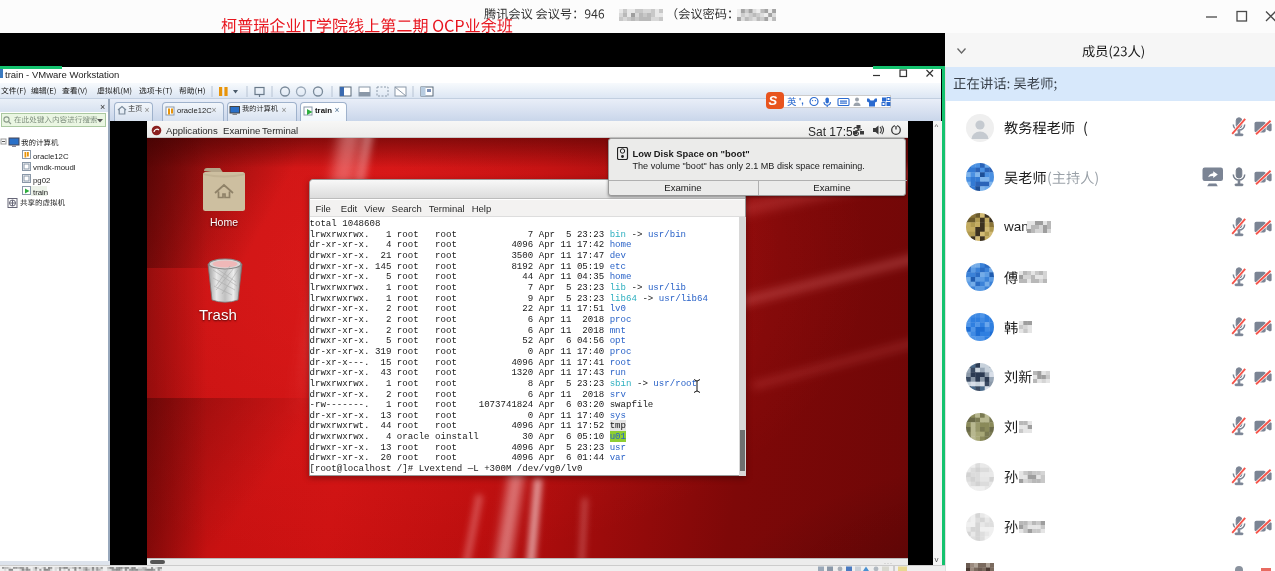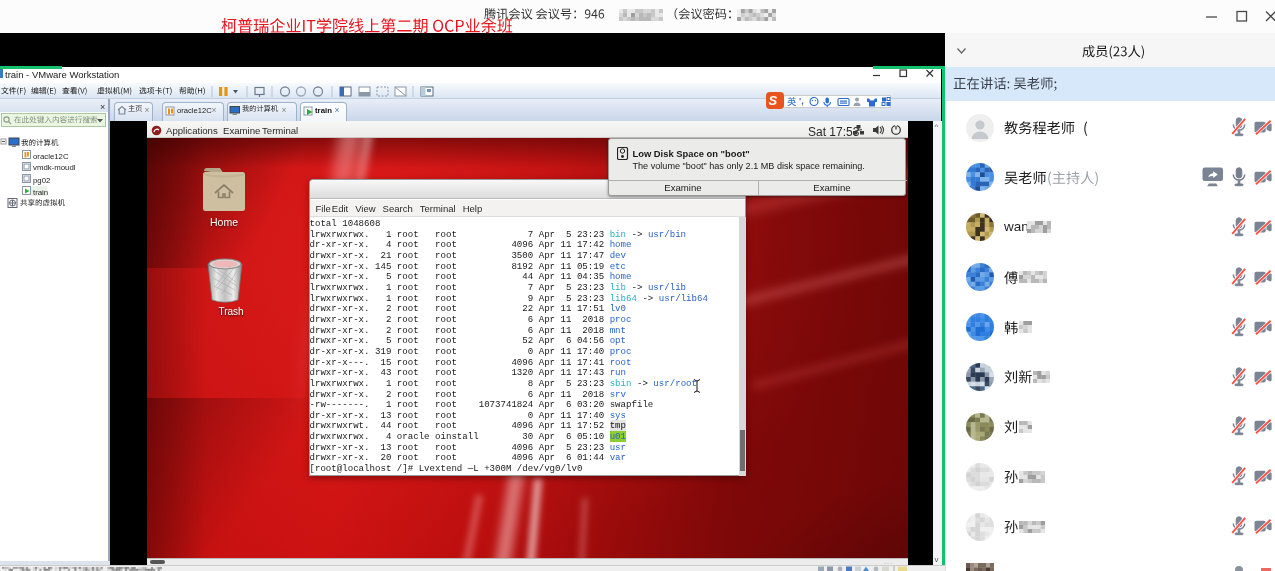--- a/index.html
+++ b/index.html
@@ -305,38 +305,38 @@
         <stop offset="0.75" stop-color="#ececec"></stop>
         <stop offset="1" stop-color="#8a8a8a"></stop>
       </linearGradient>
     </defs>
 <path d="M4 8 L8 44 q13 4.5 26 0 L38 8 z" fill="url(#tg)"></path>
 <path d="M4 8 L8 44 q13 4.5 26 0 L38 8 z" fill="none" stroke="#777" stroke-width="0.8"></path>
 <ellipse cx="21" cy="8" rx="16" ry="5" fill="#d8d8d8" stroke="#888" stroke-width="1.2"></ellipse>
 <ellipse cx="21" cy="8" rx="12.5" ry="3.4" fill="#efb8b8"></ellipse>
 <path d="M9 14 l24 16 M9 22 l22 12 M12 12 l20 14 M10 30 l18 9 M30 12 l-18 22 M34 14 l-16 24 M26 10 l-14 20" stroke="#aaa" stroke-width="0.7" opacity="0.85"></path>
 </svg>
-<div class="abs" style="left:205px;top:306px;width:52px;text-align:center;font-size:10px;color:#fff;text-shadow:0 1px 2px rgba(0,0,0,0.7)">Trash</div>
+<div class="abs" style="left:199px;top:306px;width:52px;font-size:15px;color:#fff;text-shadow:0 1px 2px rgba(0,0,0,0.7)">Trash</div>
 <div class="abs" style="left:607.5px;top:137.5px;width:298px;height:58px;background:#ebebea;border:1px solid #999;border-radius:3px;box-shadow:0 1px 3px rgba(0,0,0,0.4);z-index:50">
 <svg class="abs" style="left:8px;top:8px" width="12" height="13">
       <rect x="0.5" y="0.5" width="10" height="12" rx="1.5" fill="none" stroke="#222" stroke-width="1.2"></rect>
       <circle cx="5.5" cy="4" r="2.2" fill="none" stroke="#222" stroke-width="1"></circle>
       <circle cx="5.5" cy="9.5" r="1.4" fill="#222"></circle>
     </svg>
 <div class="abs" style="left:24px;top:9px;font-size:9.4px;font-weight:bold;color:#1a1a1a">Low Disk Space on "boot"</div>
 <div class="abs" style="left:24px;top:22px;font-size:9.1px;color:#1a1a1a">The volume "boot" has only 2.1 MB disk space remaining.</div>
 <div class="abs" style="left:0;top:41px;width:298px;height:16px;border-top:1px solid #b0b0b0"></div>
 <div class="abs" style="left:149px;top:41.5px;width:1px;height:15px;background:#b0b0b0"></div>
 <div class="abs" style="left:0;top:43px;width:149px;text-align:center;font-size:9.6px;color:#1a1a1a">Examine</div>
 <div class="abs" style="left:149px;top:43px;width:149px;text-align:center;font-size:9.6px;color:#1a1a1a">Examine</div>
 </div>
 <div class="abs" style="left:308.5px;top:178.5px;width:437.5px;height:297px;background:#fff;border:1px solid #9a9a9a;border-radius:4px 4px 0 0;box-shadow:0 2px 6px rgba(0,0,0,0.35)">
 <div class="abs" style="left:0;top:0;width:435.5px;height:19px;background:linear-gradient(#f8f8f8,#dcdcdc);border-bottom:1px solid #bcbcbc;border-radius:4px 4px 0 0"></div>
 <div class="abs" style="left:0;top:20px;width:435.5px;height:17px;background:#f3f2f1;border-bottom:1px solid #ddd"></div>
-<div class="abs" style="left:6px;top:23px;font-size:9.5px;color:#2a2a2a"><span>File</span><span style="margin-left:1px">Edit</span><span style="margin-left:7px">View</span><span style="margin-left:7px">Search</span><span style="margin-left:7px">Terminal</span><span style="margin-left:7px">Help</span></div>
+<div class="abs" style="left:6px;top:23px;font-size:9.5px;color:#2a2a2a"><span>File</span><span style="margin-left:10px">Edit</span><span style="margin-left:7px">View</span><span style="margin-left:7px">Search</span><span style="margin-left:7px">Terminal</span><span style="margin-left:7px">Help</span></div>
 <div class="abs" style="left:429px;top:37px;width:7px;height:259px;background:#d8d8d8"></div>
 <div class="abs" style="left:430px;top:250px;width:5px;height:41px;background:#6e6e6e"></div>
 <pre class="abs" style="left:0px;top:39.5px;font-family:'Liberation Mono',monospace;font-size:9.1px;line-height:10.65px;color:#1a1a1a">total 1048608
 lrwxrwxrwx.   1 root   root             7 Apr  5 23:23 <span style="color:#2fb0c0">bin</span> -&gt; <span style="color:#2a63c8">usr/bin</span>
 dr-xr-xr-x.   4 root   root          4096 Apr 11 17:42 <span style="color:#2a63c8">home</span>
 drwxr-xr-x.  21 root   root          3500 Apr 11 17:47 <span style="color:#2a63c8">dev</span>
 drwxr-xr-x. 145 root   root          8192 Apr 11 05:19 <span style="color:#2a63c8">etc</span>
 drwxr-xr-x.   5 root   root            44 Apr 11 04:35 <span style="color:#2a63c8">home</span>
 lrwxrwxrwx.   1 root   root             7 Apr  5 23:23 <span style="color:#2fb0c0">lib</span> -&gt; <span style="color:#2a63c8">usr/lib</span>
 lrwxrwxrwx.   1 root   root             9 Apr  5 23:23 <span style="color:#2fb0c0">lib64</span> -&gt; <span style="color:#2a63c8">usr/lib64</span>

